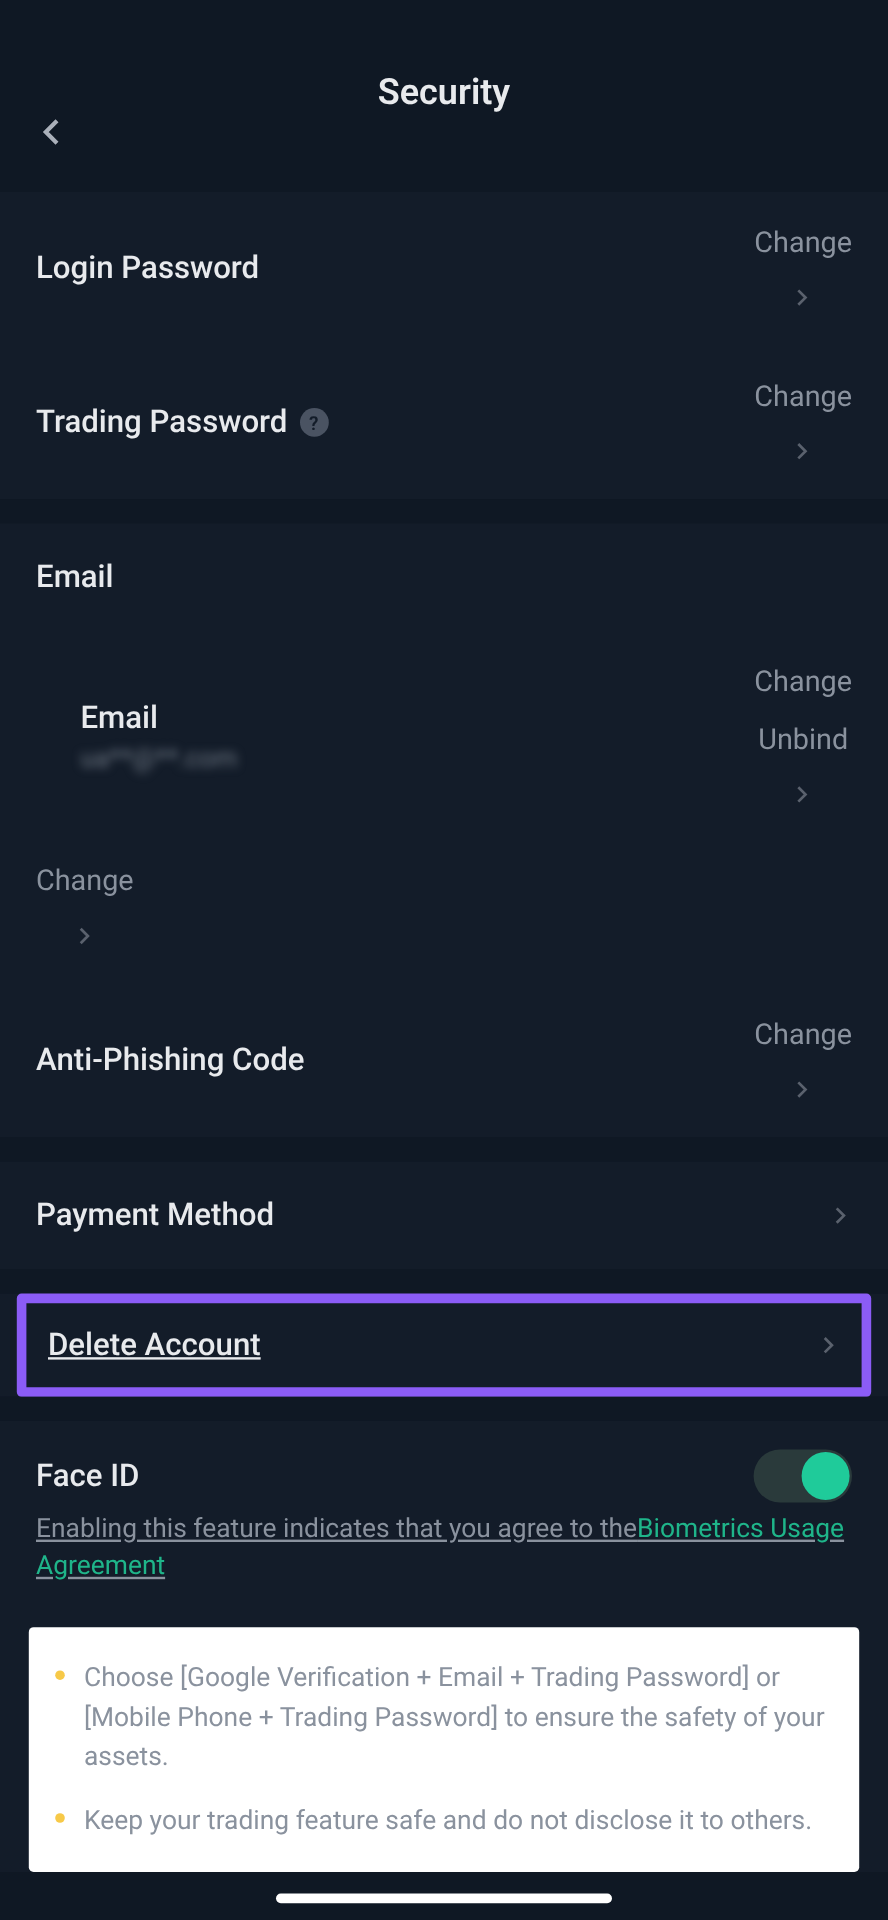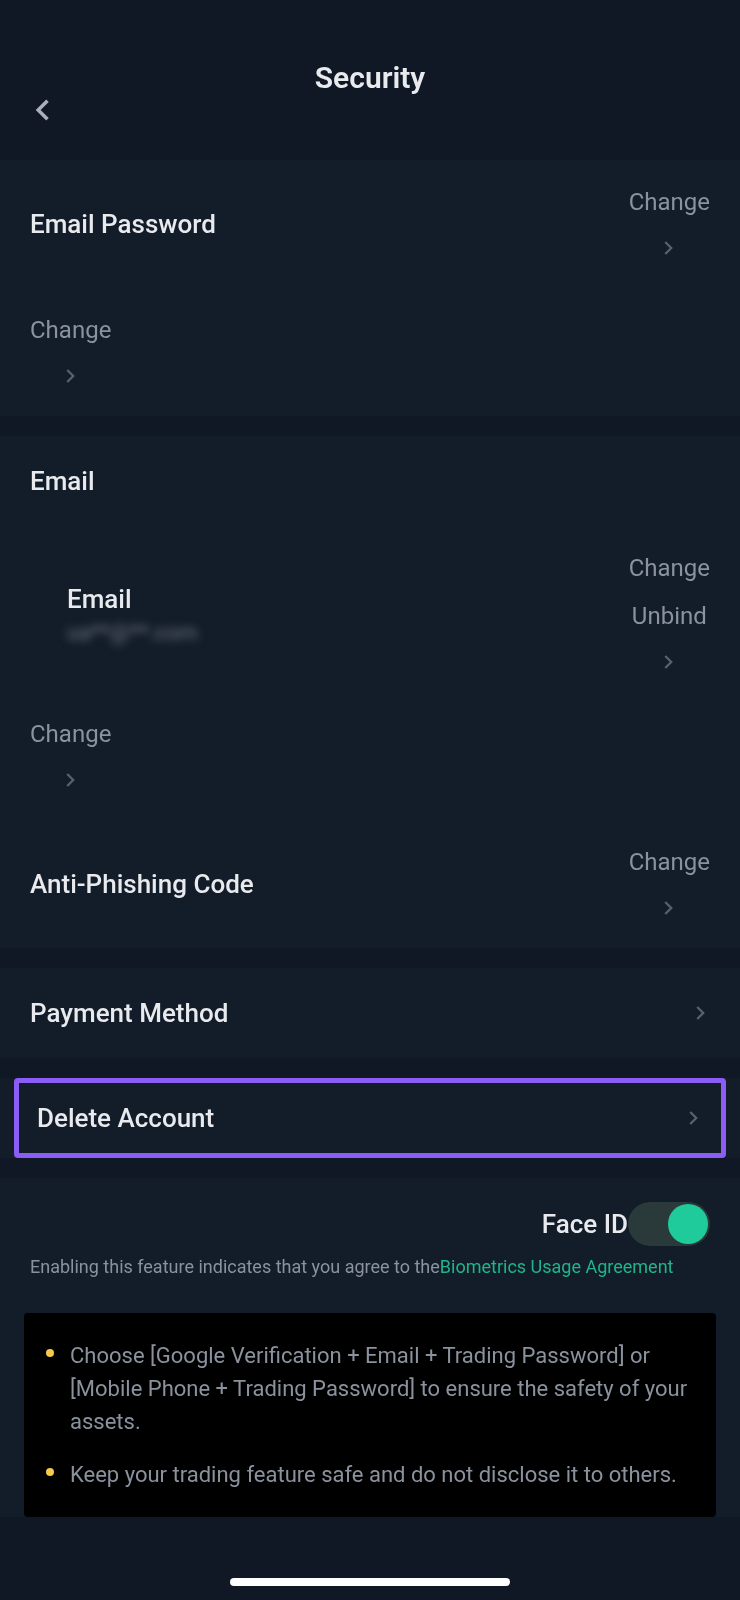--- a/index.html
+++ b/index.html
@@ -112,38 +112,40 @@
     width: 18px;
     height: 24px;
     stroke: #5a616d;
     stroke-width: 3;
     fill: none;
   }
   .highlight-wrap {
     padding: 6px 14px;
   }
   .highlight {
-    border: 5px solid #8b5cf6;
+    border: 8px solid #8b5cf6;
     border-radius: 4px;
+    text-decoration: underline;
   }
   .highlight .row {
     padding: 20px 18px;
     min-height: 70px;
   }
   .faceid-row {
     padding: 24px 30px 8px 30px;
     display: flex;
     align-items: center;
-    justify-content: flex-end;
+    justify-content: space-between;
   }
   .faceid-desc {
     padding: 0 30px 24px 30px;
-    font-size: 18px;
+    font-size: 22px;
     color: #8a929e;
     line-height: 1.4;
+    text-decoration: underline;
   }
   .faceid-desc .link {
     color: #1fb58a;
   }
   .toggle {
     width: 82px;
     height: 44px;
     border-radius: 22px;
     background: #2a3a3b;
     position: relative;
@@ -152,21 +154,21 @@
     position: absolute;
     right: 2px;
     top: 2px;
     width: 40px;
     height: 40px;
     border-radius: 50%;
     background: #1fcb9a;
   }
   .info-box {
     margin: 10px 24px 0 24px;
-    background: #000000;
+    background: #ffffff;
     padding: 26px 22px;
     border-radius: 4px;
   }
   .info-item {
     display: flex;
     gap: 16px;
     margin-bottom: 20px;
   }
   .info-item:last-child {
     margin-bottom: 0;
@@ -204,34 +206,40 @@
         <polyline points="15 4 7 12 15 20"></polyline>
       </svg>
   </div>
   <div class="title">Security</div>
 </div>
 
 <div class="section">
   <div class="row">
     <div class="row-left">
       <div class="row-label-wrap">
-        <span class="row-label">Email Password</span>
+        <span class="row-label">Login Password</span>
       </div>
     </div>
     <div class="row-right">
       <span class="row-action">Change</span>
       <span class="chevron">
           <svg viewBox="0 0 24 24">
             <polyline points="7 4 15 12 7 20"></polyline>
           </svg>
         </span>
     </div>
   </div>
 
   <div class="row">
+    <div class="row-left">
+      <div class="row-label-wrap">
+        <span class="row-label">Trading Password</span>
+        <span class="help-icon">?</span>
+      </div>
+    </div>
     <div class="row-right">
       <span class="row-action">Change</span>
       <span class="chevron">
           <svg viewBox="0 0 24 24">
             <polyline points="7 4 15 12 7 20"></polyline>
           </svg>
         </span>
     </div>
   </div>
 </div>

